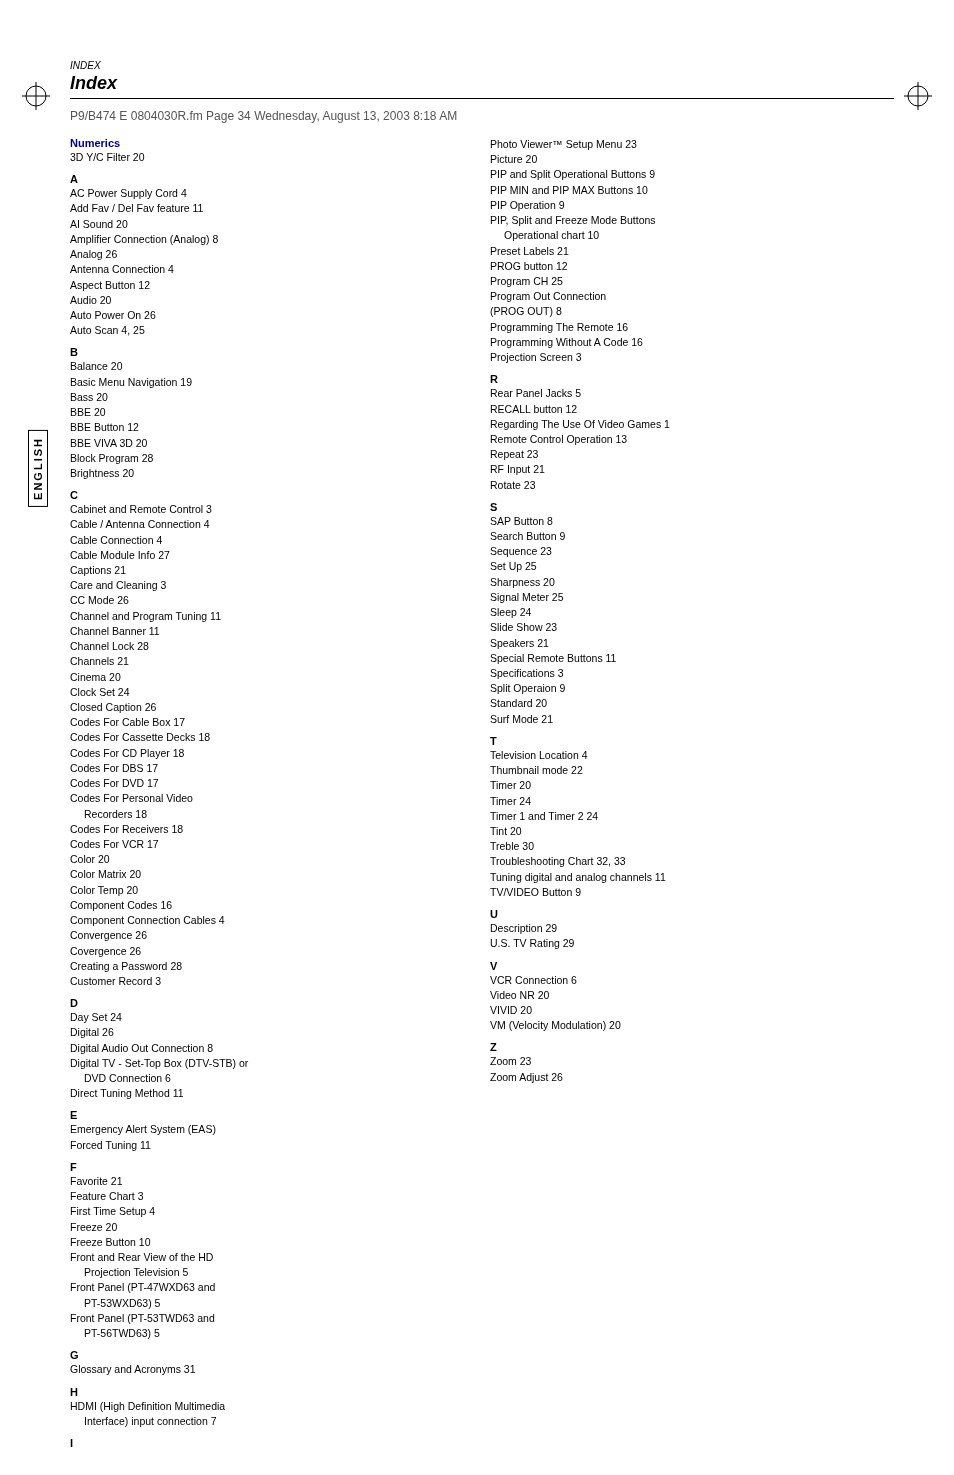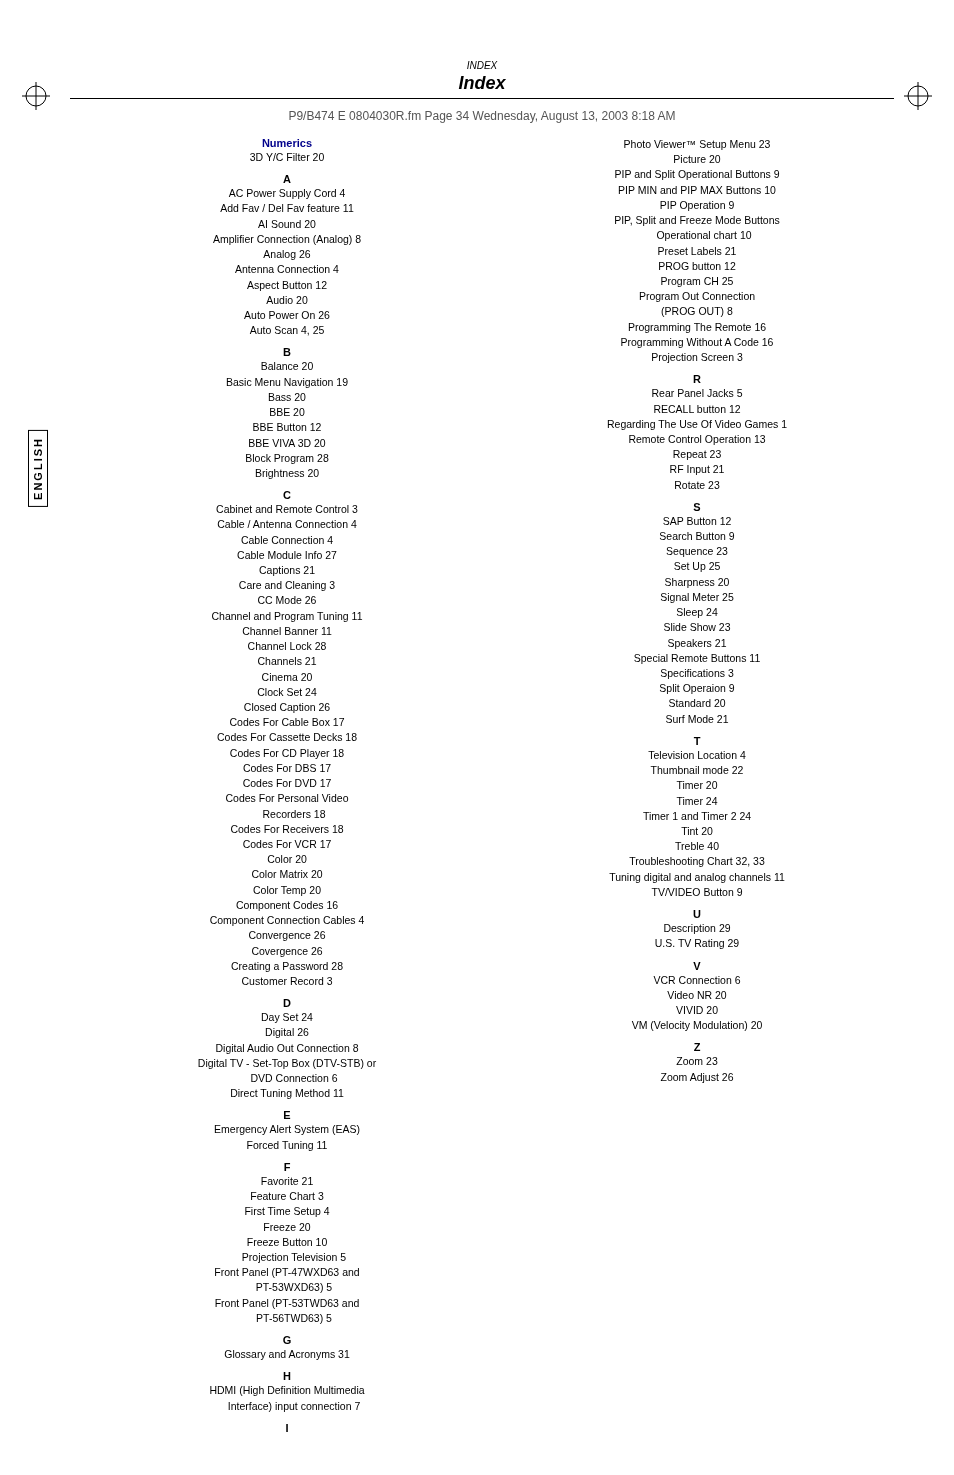--- a/index.html
+++ b/index.html
@@ -38,21 +38,20 @@
       font-weight: bold;
       letter-spacing: 2px;
       border: 1px solid #000;
       padding: 6px 3px;
       background: #fff;
     }
 
     
     .main-content {
       margin: 60px 60px 60px 70px;
-      text-align: center;
     }
 
     
     .header-section {
       margin-bottom: 8px;
     }
     .header-label {
       font-size: 10px;
       font-style: italic;
       color: #000;
@@ -76,21 +75,20 @@
       font-size: 12px;
       color: #555;
       margin-bottom: 14px;
       margin-top: 2px;
     }
 
     
     .index-body {
       display: flex;
       gap: 16px;
-      margin-left: 20px;
     }
     .index-col-left {
       flex: 1;
     }
     .index-col-right {
       flex: 1;
     }
 
     .section-letter {
       font-weight: bold;
@@ -218,20 +216,21 @@
         <div class="section-letter">E</div>
         <div class="index-entry">Emergency Alert System (EAS)</div>
         <div class="index-entry">Forced Tuning 11</div>
 
         <div class="section-letter">F</div>
         <div class="index-entry">Favorite 21</div>
         <div class="index-entry">Feature Chart 3</div>
         <div class="index-entry">First Time Setup 4</div>
         <div class="index-entry">Freeze 20</div>
         <div class="index-entry">Freeze Button 10</div>
+        <div class="index-entry">Front and Rear View of the HD</div>
         <div class="index-entry indented">Projection Television 5</div>
         <div class="index-entry">Front Panel (PT-47WXD63 and</div>
         <div class="index-entry indented">PT-53WXD63) 5</div>
         <div class="index-entry">Front Panel (PT-53TWD63 and</div>
         <div class="index-entry indented">PT-56TWD63) 5</div>
 
         <div class="section-letter">G</div>
         <div class="index-entry">Glossary and Acronyms 31</div>
 
         <div class="section-letter">H</div>
@@ -263,21 +262,21 @@
         <div class="section-letter">R</div>
         <div class="index-entry">Rear Panel Jacks 5</div>
         <div class="index-entry">RECALL button 12</div>
         <div class="index-entry">Regarding The Use Of Video Games 1</div>
         <div class="index-entry">Remote Control Operation 13</div>
         <div class="index-entry">Repeat 23</div>
         <div class="index-entry">RF Input 21</div>
         <div class="index-entry">Rotate 23</div>
 
         <div class="section-letter">S</div>
-        <div class="index-entry">SAP Button 12</div>
+        <div class="index-entry">SAP Button 8</div>
         <div class="index-entry">Search Button 9</div>
         <div class="index-entry">Sequence 23</div>
         <div class="index-entry">Set Up 25</div>
         <div class="index-entry">Sharpness 20</div>
         <div class="index-entry">Signal Meter 25</div>
         <div class="index-entry">Sleep 24</div>
         <div class="index-entry">Slide Show 23</div>
         <div class="index-entry">Speakers 21</div>
         <div class="index-entry">Special Remote Buttons 11</div>
         <div class="index-entry">Specifications 3</div>
@@ -285,21 +284,21 @@
         <div class="index-entry">Standard 20</div>
         <div class="index-entry">Surf Mode 21</div>
 
         <div class="section-letter">T</div>
         <div class="index-entry">Television Location 4</div>
         <div class="index-entry">Thumbnail mode 22</div>
         <div class="index-entry">Timer 20</div>
         <div class="index-entry">Timer 24</div>
         <div class="index-entry">Timer 1 and Timer 2 24</div>
         <div class="index-entry">Tint 20</div>
-        <div class="index-entry">Treble 40</div>
+        <div class="index-entry">Treble 30</div>
         <div class="index-entry">Troubleshooting Chart 32, 33</div>
         <div class="index-entry">Tuning digital and analog channels 11</div>
         <div class="index-entry">TV/VIDEO Button 9</div>
 
         <div class="section-letter">U</div>
         <div class="index-entry">Description 29</div>
         <div class="index-entry">U.S. TV Rating 29</div>
 
         <div class="section-letter">V</div>
         <div class="index-entry">VCR Connection 6</div>

